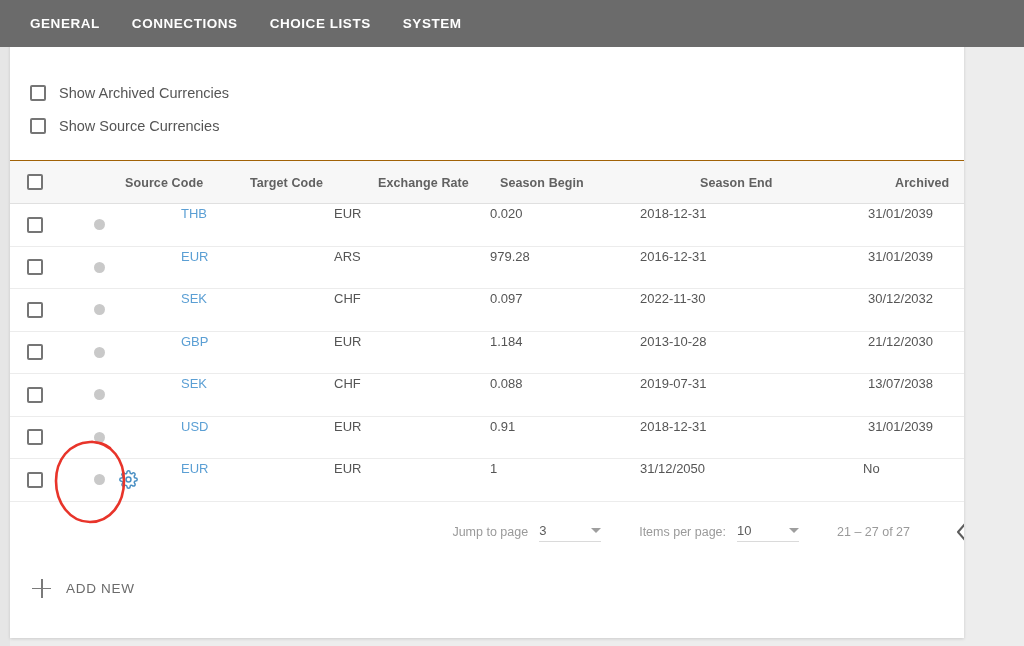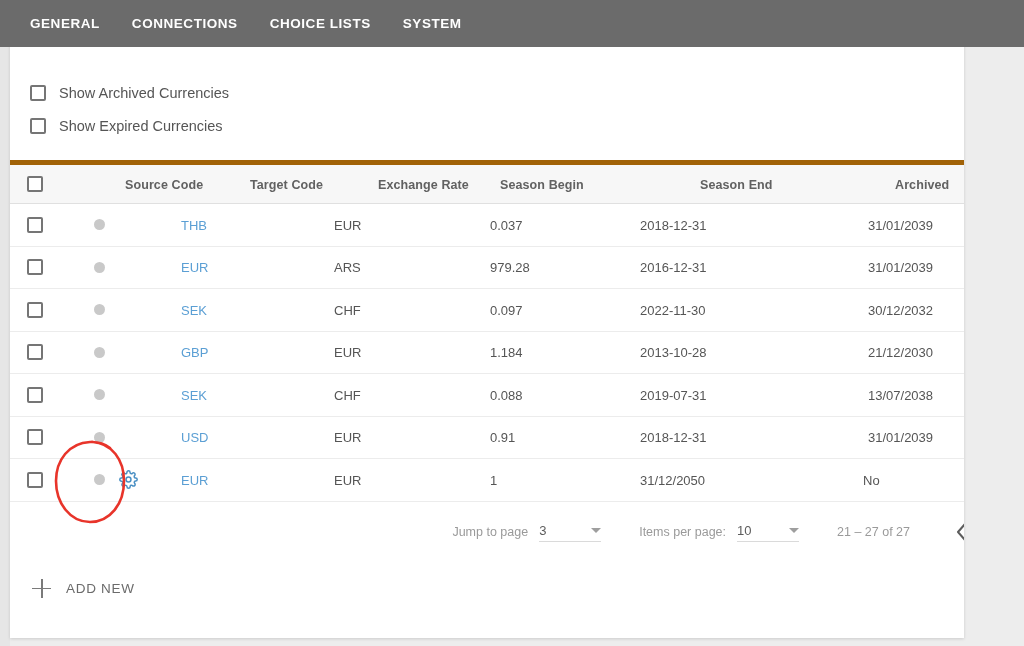--- a/index.html
+++ b/index.html
@@ -140,27 +140,26 @@
     position: absolute;
     left: 0;
     top: 160px;
     width: 1002px;
   }
   .thead {
     display: flex;
     align-items: center;
     height: 44px;
     background: #f7f7f7;
-    border-top: 5px solid #a16207;
+    border-top: 1px solid #a16207;
     border-bottom: 1px solid #e0e0e0;
     box-sizing: border-box;
   }
   .trow {
     display: flex;
-    align-items: center;
     height: 42.5px;
     border-bottom: 1px solid #ececec;
     box-sizing: border-box;
     background: #ffffff;
     gap: 28px;
   }
   .c-check { width: 50px; display: flex; justify-content: center; align-items: center; flex: none; }
   .c-icon  { width: 65px; display: flex; align-items: center; flex: none; padding-left: 6px; box-sizing: border-box; }
   .c-src   { width: 125px; flex: none; }
   .c-tgt   { width: 128px; flex: none; }
@@ -311,21 +310,21 @@
     <div class="blue-dot"></div>
   </div>
 
   <div class="filters">
     <div class="filter-row">
       <span class="cbox"></span>
       <span class="filter-label">Show Archived Currencies</span>
     </div>
     <div class="filter-row">
       <span class="cbox"></span>
-      <span class="filter-label">Show Expired Currencies</span>
+      <span class="filter-label">Show Source Currencies</span>
     </div>
   </div>
 
   <div class="table-wrap">
     <div class="thead">
       <div class="c-check">
         <span class="cbox"></span>
       </div>
       <div class="c-icon"></div>
       <div class="c-src"><span class="th-text">Source Code</span></div>
@@ -338,21 +337,21 @@
     <div id="rows-host">
         <div class="trow">
           <div class="c-check">
             <span class="cbox"></span>
           </div>
           <div class="c-icon">
             <span class="status-dot"></span>
           </div>
           <div class="c-src"><span class="td-link">THB</span></div>
           <div class="c-tgt"><span class="td-text">EUR</span></div>
-          <div class="c-rate"><span class="td-text">0.037</span></div>
+          <div class="c-rate"><span class="td-text">0.020</span></div>
           <div class="c-sbeg"><span class="td-text">2018-12-31</span></div>
           <div class="c-send"><span class="td-text">31/01/2039</span></div>
           <div class="c-arch"><span class="td-text">No</span></div>
         </div>
         <div class="trow">
           <div class="c-check">
             <span class="cbox"></span>
           </div>
           <div class="c-icon">
             <span class="status-dot"></span>

